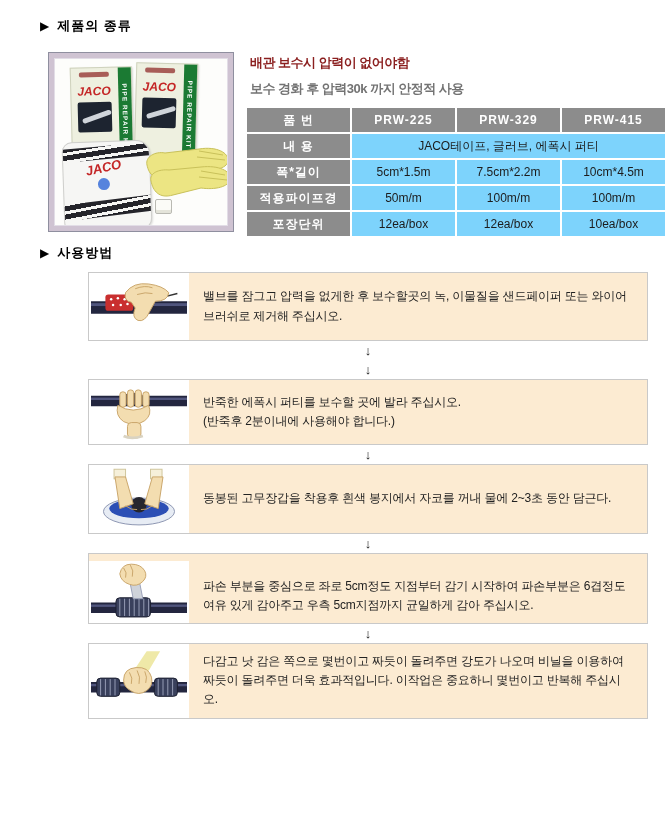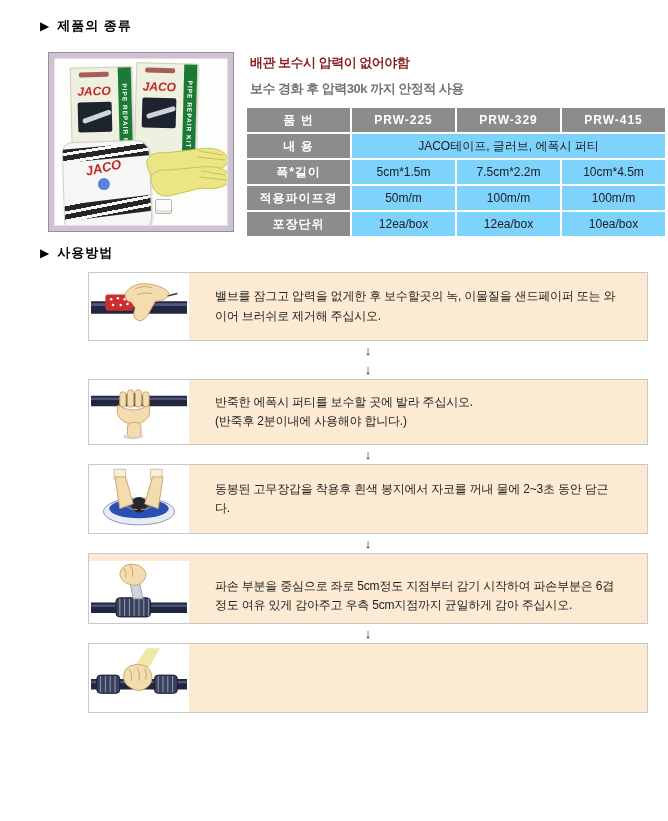--- a/index.html
+++ b/index.html
@@ -59,21 +59,21 @@
               padding:1px 2px;}
   .hcell{background:#8c8c8c;color:#fff;font-weight:bold;letter-spacing:1px;}
   .dcell{background:#7dd3fc;color:#1c1c1c;font-weight:normal;letter-spacing:0;}
 
   
   .steps{position:absolute;left:88px;top:272px;width:560px;}
   .step{display:flex;align-items:stretch;border:1px solid #c9c9c9;background:#fcebd2;
         box-sizing:border-box;}
   .step-img{width:100px;flex:none;background:#ffffff;display:flex;align-items:center;
         justify-content:center;overflow:hidden;}
-  .step-text{flex:1;display:flex;align-items:center;padding:8px 26px;font-size:12px;
+  .step-text{flex:1;display:flex;align-items:center;padding:8px 14px;font-size:12px;
         line-height:1.6;color:#222;white-space:pre-line;letter-spacing:-0.2px;}
   .arrow{height:19px;line-height:19px;text-align:center;font-size:13px;color:#111;}
   .h69{min-height:69px;} .h68{min-height:68px;} .h66{min-height:66px;}
   .h70{min-height:70px;} .h71{min-height:71px;align-items:flex-end;}
 </style>
 </head>
 <body>
 
 <div class="page">
 
@@ -259,16 +259,17 @@
           <rect x="66" y="28" width="24" height="19" rx="4" fill="#39405c" stroke="#1c1f30"></rect>
           <g stroke="#9aa0b8" stroke-width="1">
               <path d="M10,29 v17 M15,29 v17 M20,29 v17 M25,29 v17 M70,29 v17 M75,29 v17 M80,29 v17 M85,29 v17"></path>
             </g>
           <g fill="#f3ddb0" stroke="#c9a469" stroke-width="1">
             <path d="M34,30 q0,-12 13,-13 q13,-1 16,10 q2,9 -5,14 q-8,6 -17,0 q-7,-4 -7,-11 z"></path>
           </g>
           <path d="M40,22 q4,6 2,12 M48,20 q4,7 2,14 M56,21 q3,6 1,12" stroke="#c9a469" stroke-width="1" fill="none"></path>
         </svg>
       </div>
+      <div class="step-text">다감고 낫 감은 쪽으로 몇번이고 짜듯이 돌려주면 강도가 나오며 비닐을 이용하여 짜듯이 돌려주면 더욱 효과적입니다. 이작업은 중요하니 몇번이고 반복해 주십시오.</div>
     </div>
 
   </div>
 </div>
 
 </body></html>

